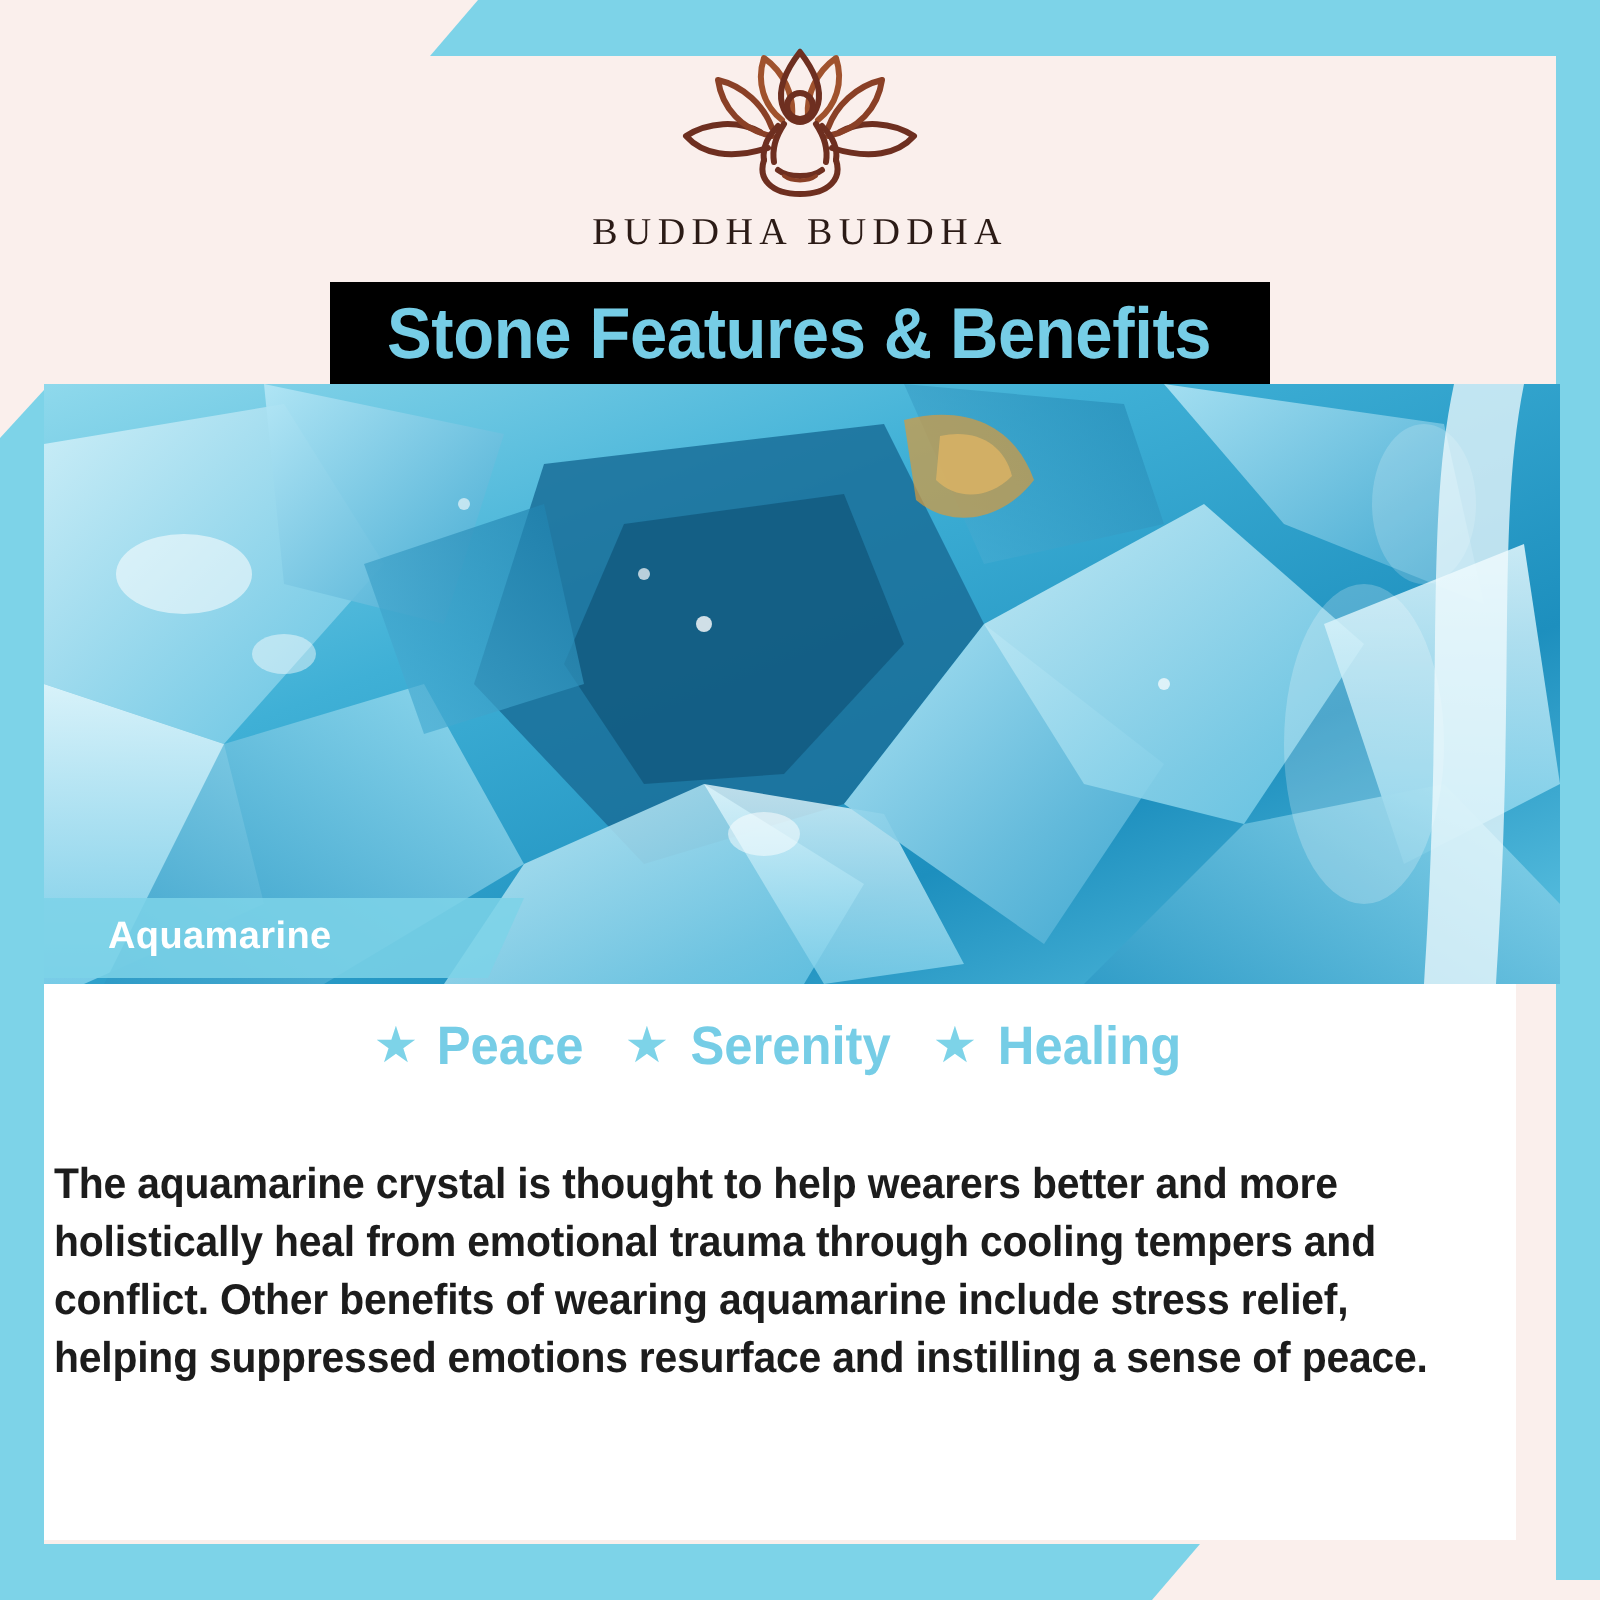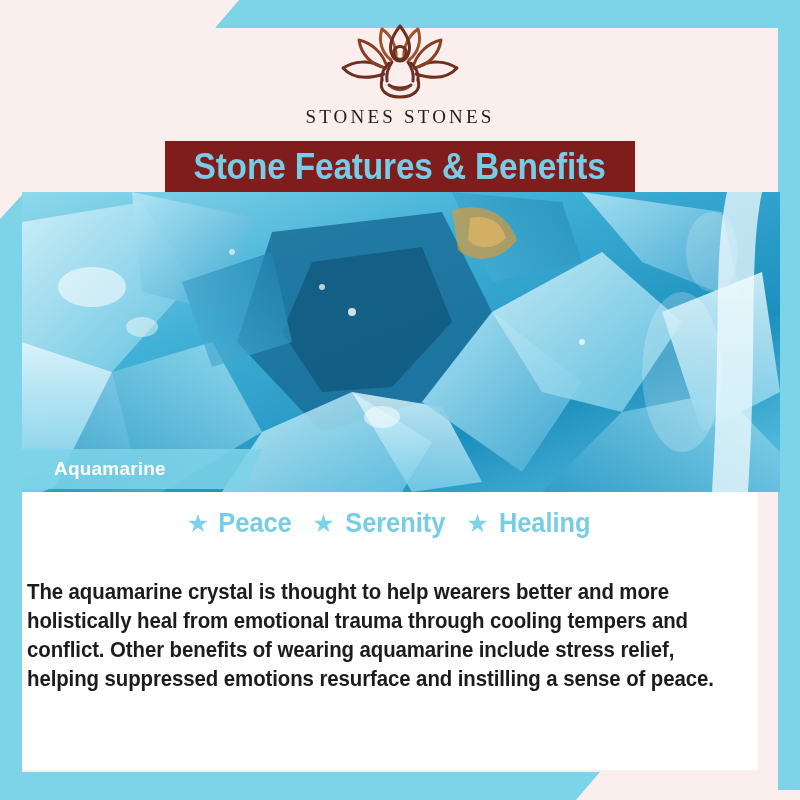--- a/index.html
+++ b/index.html
@@ -51,21 +51,21 @@
     margin-top:2px;
     font-family:"Liberation Serif", serif;
     font-size:19px;letter-spacing:3.2px;
     color:#2B1B16;font-weight:400;
     white-space:nowrap;
   }
 
   
   .title-strip{
     position:absolute;top:141px;left:165px;width:470px;height:52px;
-    background:#7f1d1d;
+    background:#000000;
     display:flex;align-items:center;justify-content:center;text-align:right;
   }
   .title-text{
     font-size:36px;font-weight:bold;
     color:#76CDE6;
     letter-spacing:-0.2px;
     transform:scaleX(0.93);
     white-space:nowrap;
     font-family:"Liberation Sans", sans-serif;
   }
@@ -157,21 +157,21 @@
           <path d="M112 80 C104 92 100 106 102 118" stroke="#6E2F20"></path>
           <path d="M144 80 C152 92 156 106 154 118" stroke="#6E2F20"></path>
 
           <path d="M92 116 C86 134 98 150 128 150 C158 150 170 134 164 116" stroke="#6E2F20"></path>
 
           <path d="M106 126 C116 134 140 134 150 126" stroke="#6E2F20"></path>
           <path d="M112 132 C120 138 136 138 144 132" stroke="#8A4026" stroke-width="4"></path>
         </g>
       </svg>
     </span>
-    <div class="brand-name">STONES STONES</div>
+    <div class="brand-name">BUDDHA BUDDHA</div>
   </div>
 
   <div class="title-strip">
     <div class="title-text">Stone Features &amp; Benefits</div>
   </div>
 
   <div class="hero">
     <svg viewBox="0 0 758 300" preserveAspectRatio="none" xmlns="http://www.w3.org/2000/svg">
       <defs>
         <linearGradient id="bgGrad" x1="0" y1="0" x2="1" y2="1">

